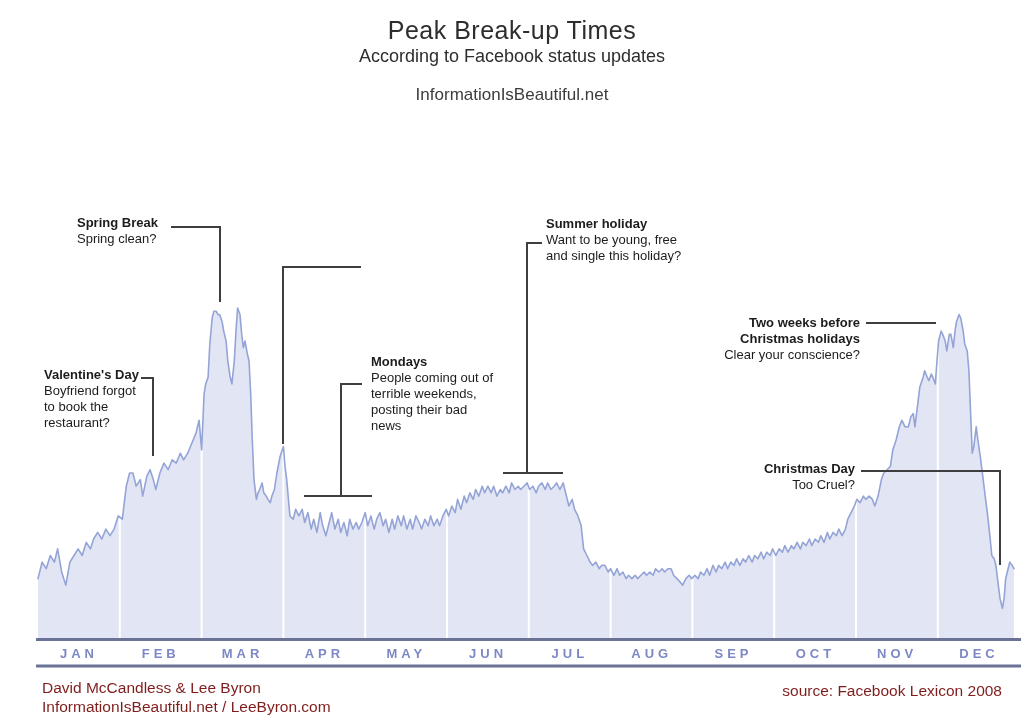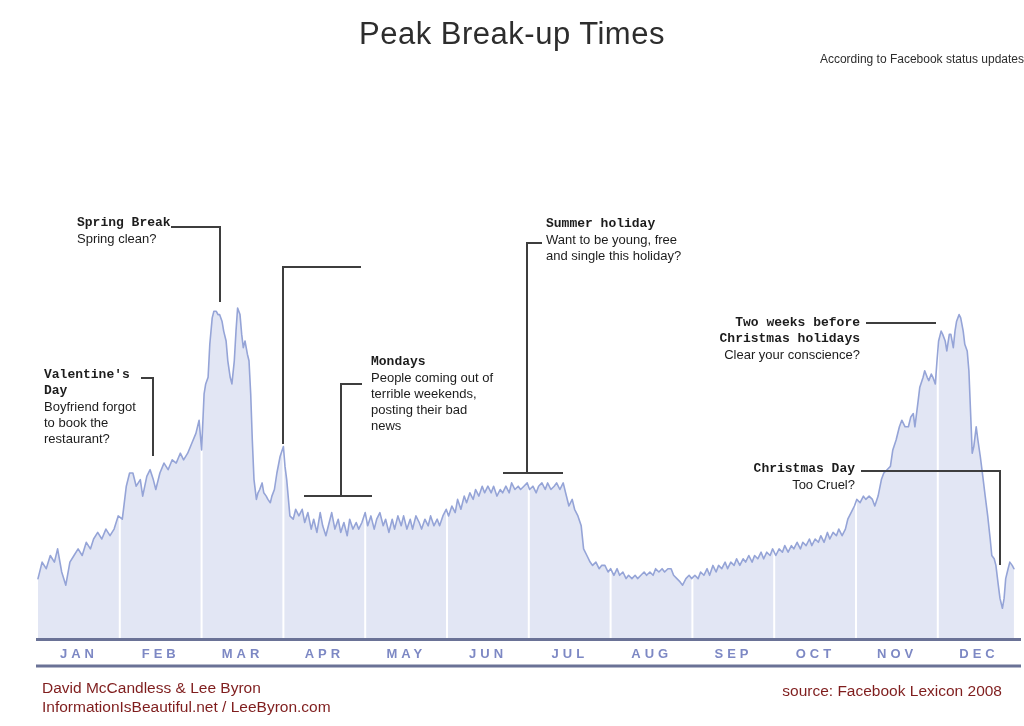--- a/index.html
+++ b/index.html
@@ -1,39 +1,40 @@
 <!DOCTYPE html>
 <html><head>
 <meta charset="utf-8">
 <style>
   html,body{margin:0;padding:0;background:#fff;}
   .page{position:relative;width:1024px;height:726px;background:#fff;overflow:hidden;
         font-family:"Liberation Sans",sans-serif;}
   .hdr{position:absolute;left:0;width:100%;text-align:center;color:#2d2d2d;}
-  .title{top:16px;font-size:31px;letter-spacing:.5px;}
-  .subtitle{top:52px;font-size:12px;text-align:right;}
+  .title{top:16px;font-size:25px;letter-spacing:.5px;}
+  .subtitle{top:46px;font-size:18px;}
   .site{top:85px;font-size:17px;color:#3c3c3c;}
   #chart-svg{position:absolute;top:0;left:0;}
   .ann{position:absolute;font-size:13px;line-height:16px;color:#1c1c1c;}
-  .ann .t{font-weight:bold;white-space:pre-line;font-family:Liberation Mono, monospace;}
+  .ann .t{font-weight:bold;white-space:pre-line;}
   .ann .b{white-space:pre-line;}
   .months{position:absolute;left:38px;top:642px;width:982px;height:38px;display:flex;}
   .months span{flex:1;text-align:center;line-height:23px;font-size:13px;font-weight:bold;
                letter-spacing:4px;color:#7d88c4;}
   .foot{position:absolute;font-size:15.5px;line-height:19px;color:#7f1d1d;}
   .foot-left{left:42px;top:678px;white-space:pre-line;}
   .foot-right{right:22px;top:681px;}
 </style>
 </head>
 <body>
 
 <div class="page">
 
   <div class="hdr title">Peak Break-up Times</div>
   <div class="hdr subtitle">According to Facebook status updates</div>
+  <div class="hdr site">InformationIsBeautiful.net</div>
 
   <svg id="chart-svg" width="1024" height="726" viewBox="0 0 1024 726">
   <defs>
         <clipPath id="areaClip">
           <path d="M38.0 578.6 L42.1 562.1 L46.2 568.7 L50.3 555.5 L54.4 562.1 L57.6 548.9 L61.7 572.0 L65.8 585.2 L69.9 562.1 L74.0 555.5 L78.1 548.9 L82.2 555.5 L86.3 542.3 L90.4 548.9 L93.6 539.0 L97.7 532.4 L101.8 539.0 L105.9 529.1 L110.0 535.7 L114.1 529.1 L118.2 515.9 L122.3 519.2 L126.3 486.2 L129.6 473.0 L132.9 473.0 L136.2 486.2 L140.3 479.6 L142.7 496.1 L146.8 476.3 L150.1 469.7 L153.3 479.6 L155.8 489.5 L159.9 473.0 L164.0 463.1 L168.1 469.7 L172.2 459.8 L176.2 463.1 L180.3 453.2 L183.6 459.8 L187.7 453.2 L191.8 443.3 L195.9 433.4 L199.1 420.2 L201.6 449.9 L204.1 393.8 L205.7 383.9 L208.1 377.3 L209.8 344.3 L212.2 317.9 L213.9 311.3 L216.3 311.3 L218.0 314.6 L219.6 314.6 L222.0 321.2 L223.7 331.1 L226.1 341.0 L227.8 360.8 L230.2 377.3 L231.9 383.9 L234.3 360.8 L236.0 331.1 L237.6 308.0 L240.0 314.6 L241.7 334.4 L243.3 347.6 L245.0 341.0 L247.4 354.2 L249.0 360.8 L250.7 393.8 L252.3 440.0 L254.0 479.6 L256.4 499.4 L258.0 492.8 L259.7 489.5 L262.1 482.9 L263.8 492.8 L266.2 496.1 L267.9 499.4 L270.3 502.7 L271.9 496.1 L274.4 489.5 L276.9 473.0 L280.1 456.5 L283.4 446.6 L285.0 466.4 L286.7 479.6 L289.9 515.9 L293.2 519.2 L295.7 509.3 L298.9 515.9 L302.2 509.3 L304.7 522.5 L307.9 512.6 L311.2 529.1 L313.7 519.2 L316.9 532.4 L320.2 512.6 L322.7 525.8 L325.9 535.7 L329.2 522.5 L331.7 512.6 L334.9 529.1 L338.2 519.2 L340.7 532.4 L343.9 522.5 L347.2 535.7 L349.7 519.2 L352.9 529.1 L356.2 522.5 L358.7 529.1 L361.9 522.5 L365.2 512.6 L367.7 525.8 L370.9 515.9 L374.2 529.1 L376.7 519.2 L379.9 512.6 L383.2 525.8 L385.6 519.2 L388.9 532.4 L392.2 519.2 L394.6 529.1 L397.9 515.9 L401.2 525.8 L403.6 515.9 L406.9 529.1 L410.2 519.2 L412.6 529.1 L415.9 515.9 L419.2 522.5 L421.6 529.1 L424.9 519.2 L428.2 525.8 L430.6 515.9 L433.9 525.8 L437.2 519.2 L439.6 525.8 L442.9 515.9 L446.2 509.3 L448.6 515.9 L451.9 506.0 L455.2 512.6 L457.6 499.4 L460.9 509.3 L464.2 496.1 L466.6 502.7 L469.9 492.8 L473.2 499.4 L475.6 489.5 L478.9 496.1 L482.2 486.2 L484.6 492.8 L487.9 486.2 L491.2 492.8 L493.6 486.2 L496.9 496.1 L500.2 489.5 L502.6 492.8 L505.9 486.2 L509.2 492.8 L511.6 482.9 L514.9 489.5 L518.2 486.2 L520.6 489.5 L523.9 486.2 L527.2 482.9 L529.6 489.5 L532.9 486.2 L536.2 492.8 L538.6 486.2 L541.9 482.9 L545.2 489.5 L547.6 482.9 L550.9 489.5 L554.2 486.2 L556.6 482.9 L559.9 489.5 L563.2 482.9 L565.6 492.8 L568.9 506.0 L572.2 499.4 L574.6 509.3 L577.9 515.9 L581.2 525.8 L583.6 548.9 L586.9 555.5 L590.1 562.1 L592.6 565.4 L595.9 562.1 L599.1 568.7 L601.6 565.4 L604.9 565.4 L608.1 572.0 L610.6 568.7 L613.9 575.3 L617.1 568.7 L619.6 575.3 L622.9 572.0 L626.1 578.6 L628.6 575.3 L631.9 578.6 L635.1 575.3 L637.6 578.6 L640.9 575.3 L644.1 572.0 L646.6 575.3 L649.9 572.0 L653.1 575.3 L655.6 568.7 L658.9 572.0 L662.1 568.7 L664.6 572.0 L667.9 568.7 L671.1 568.7 L673.6 575.3 L676.9 578.6 L680.1 581.9 L682.6 585.2 L685.9 578.6 L689.1 575.3 L691.6 578.6 L694.9 575.3 L698.1 578.6 L700.6 572.0 L703.9 575.3 L707.1 568.7 L709.6 575.3 L712.9 565.4 L716.1 572.0 L718.6 565.4 L721.8 568.7 L725.1 562.1 L727.6 568.7 L730.8 562.1 L734.1 565.4 L736.6 558.8 L739.8 565.4 L743.1 558.8 L745.6 562.1 L748.8 555.5 L752.1 562.1 L754.6 555.5 L757.8 558.8 L761.1 552.2 L763.6 558.8 L766.8 552.2 L770.1 555.5 L772.6 548.9 L775.8 555.5 L779.1 548.9 L782.4 552.2 L784.8 545.6 L788.1 552.2 L791.4 545.6 L793.8 548.9 L797.1 542.3 L800.4 548.9 L802.8 542.3 L806.1 545.6 L809.4 539.0 L811.8 545.6 L815.1 539.0 L818.4 542.3 L820.8 535.7 L824.1 542.3 L827.4 532.4 L829.8 539.0 L833.1 532.4 L836.4 535.7 L838.8 529.1 L842.1 535.7 L845.4 529.1 L847.8 519.2 L851.1 512.6 L854.4 506.0 L856.8 499.4 L860.1 502.7 L863.4 496.1 L865.8 499.4 L869.1 496.1 L872.4 499.4 L874.8 506.0 L878.1 496.1 L881.4 479.6 L883.8 473.0 L887.1 469.7 L890.4 466.4 L892.8 449.9 L896.1 440.0 L899.4 426.8 L901.8 420.2 L905.1 426.8 L908.4 426.8 L910.8 416.9 L913.3 413.6 L914.9 426.8 L918.2 400.4 L919.8 387.2 L923.1 377.3 L924.7 370.7 L927.2 377.3 L928.8 380.6 L931.3 374.0 L932.9 377.3 L935.3 383.9 L937.0 360.8 L938.6 341.0 L941.1 331.1 L942.7 334.4 L945.2 341.0 L946.8 350.9 L949.3 334.4 L950.9 334.4 L953.3 347.6 L955.0 331.1 L956.6 321.2 L959.1 314.6 L960.7 317.9 L963.2 331.1 L964.8 344.3 L967.2 350.9 L968.9 370.7 L971.3 430.1 L972.2 453.2 L973.8 446.6 L976.2 426.8 L977.9 440.0 L980.3 456.5 L982.8 476.3 L985.2 496.1 L987.7 515.9 L990.2 539.0 L991.8 555.5 L994.2 558.8 L995.9 565.4 L998.3 585.2 L1000.0 598.4 L1002.4 608.3 L1004.1 598.4 L1005.7 578.6 L1008.1 568.7 L1009.8 562.1 L1012.2 565.4 L1013.9 568.7 L1013.9 638 L38 638 Z"></path>
         </clipPath>
       </defs>
   <path d="M38.0 578.6 L42.1 562.1 L46.2 568.7 L50.3 555.5 L54.4 562.1 L57.6 548.9 L61.7 572.0 L65.8 585.2 L69.9 562.1 L74.0 555.5 L78.1 548.9 L82.2 555.5 L86.3 542.3 L90.4 548.9 L93.6 539.0 L97.7 532.4 L101.8 539.0 L105.9 529.1 L110.0 535.7 L114.1 529.1 L118.2 515.9 L122.3 519.2 L126.3 486.2 L129.6 473.0 L132.9 473.0 L136.2 486.2 L140.3 479.6 L142.7 496.1 L146.8 476.3 L150.1 469.7 L153.3 479.6 L155.8 489.5 L159.9 473.0 L164.0 463.1 L168.1 469.7 L172.2 459.8 L176.2 463.1 L180.3 453.2 L183.6 459.8 L187.7 453.2 L191.8 443.3 L195.9 433.4 L199.1 420.2 L201.6 449.9 L204.1 393.8 L205.7 383.9 L208.1 377.3 L209.8 344.3 L212.2 317.9 L213.9 311.3 L216.3 311.3 L218.0 314.6 L219.6 314.6 L222.0 321.2 L223.7 331.1 L226.1 341.0 L227.8 360.8 L230.2 377.3 L231.9 383.9 L234.3 360.8 L236.0 331.1 L237.6 308.0 L240.0 314.6 L241.7 334.4 L243.3 347.6 L245.0 341.0 L247.4 354.2 L249.0 360.8 L250.7 393.8 L252.3 440.0 L254.0 479.6 L256.4 499.4 L258.0 492.8 L259.7 489.5 L262.1 482.9 L263.8 492.8 L266.2 496.1 L267.9 499.4 L270.3 502.7 L271.9 496.1 L274.4 489.5 L276.9 473.0 L280.1 456.5 L283.4 446.6 L285.0 466.4 L286.7 479.6 L289.9 515.9 L293.2 519.2 L295.7 509.3 L298.9 515.9 L302.2 509.3 L304.7 522.5 L307.9 512.6 L311.2 529.1 L313.7 519.2 L316.9 532.4 L320.2 512.6 L322.7 525.8 L325.9 535.7 L329.2 522.5 L331.7 512.6 L334.9 529.1 L338.2 519.2 L340.7 532.4 L343.9 522.5 L347.2 535.7 L349.7 519.2 L352.9 529.1 L356.2 522.5 L358.7 529.1 L361.9 522.5 L365.2 512.6 L367.7 525.8 L370.9 515.9 L374.2 529.1 L376.7 519.2 L379.9 512.6 L383.2 525.8 L385.6 519.2 L388.9 532.4 L392.2 519.2 L394.6 529.1 L397.9 515.9 L401.2 525.8 L403.6 515.9 L406.9 529.1 L410.2 519.2 L412.6 529.1 L415.9 515.9 L419.2 522.5 L421.6 529.1 L424.9 519.2 L428.2 525.8 L430.6 515.9 L433.9 525.8 L437.2 519.2 L439.6 525.8 L442.9 515.9 L446.2 509.3 L448.6 515.9 L451.9 506.0 L455.2 512.6 L457.6 499.4 L460.9 509.3 L464.2 496.1 L466.6 502.7 L469.9 492.8 L473.2 499.4 L475.6 489.5 L478.9 496.1 L482.2 486.2 L484.6 492.8 L487.9 486.2 L491.2 492.8 L493.6 486.2 L496.9 496.1 L500.2 489.5 L502.6 492.8 L505.9 486.2 L509.2 492.8 L511.6 482.9 L514.9 489.5 L518.2 486.2 L520.6 489.5 L523.9 486.2 L527.2 482.9 L529.6 489.5 L532.9 486.2 L536.2 492.8 L538.6 486.2 L541.9 482.9 L545.2 489.5 L547.6 482.9 L550.9 489.5 L554.2 486.2 L556.6 482.9 L559.9 489.5 L563.2 482.9 L565.6 492.8 L568.9 506.0 L572.2 499.4 L574.6 509.3 L577.9 515.9 L581.2 525.8 L583.6 548.9 L586.9 555.5 L590.1 562.1 L592.6 565.4 L595.9 562.1 L599.1 568.7 L601.6 565.4 L604.9 565.4 L608.1 572.0 L610.6 568.7 L613.9 575.3 L617.1 568.7 L619.6 575.3 L622.9 572.0 L626.1 578.6 L628.6 575.3 L631.9 578.6 L635.1 575.3 L637.6 578.6 L640.9 575.3 L644.1 572.0 L646.6 575.3 L649.9 572.0 L653.1 575.3 L655.6 568.7 L658.9 572.0 L662.1 568.7 L664.6 572.0 L667.9 568.7 L671.1 568.7 L673.6 575.3 L676.9 578.6 L680.1 581.9 L682.6 585.2 L685.9 578.6 L689.1 575.3 L691.6 578.6 L694.9 575.3 L698.1 578.6 L700.6 572.0 L703.9 575.3 L707.1 568.7 L709.6 575.3 L712.9 565.4 L716.1 572.0 L718.6 565.4 L721.8 568.7 L725.1 562.1 L727.6 568.7 L730.8 562.1 L734.1 565.4 L736.6 558.8 L739.8 565.4 L743.1 558.8 L745.6 562.1 L748.8 555.5 L752.1 562.1 L754.6 555.5 L757.8 558.8 L761.1 552.2 L763.6 558.8 L766.8 552.2 L770.1 555.5 L772.6 548.9 L775.8 555.5 L779.1 548.9 L782.4 552.2 L784.8 545.6 L788.1 552.2 L791.4 545.6 L793.8 548.9 L797.1 542.3 L800.4 548.9 L802.8 542.3 L806.1 545.6 L809.4 539.0 L811.8 545.6 L815.1 539.0 L818.4 542.3 L820.8 535.7 L824.1 542.3 L827.4 532.4 L829.8 539.0 L833.1 532.4 L836.4 535.7 L838.8 529.1 L842.1 535.7 L845.4 529.1 L847.8 519.2 L851.1 512.6 L854.4 506.0 L856.8 499.4 L860.1 502.7 L863.4 496.1 L865.8 499.4 L869.1 496.1 L872.4 499.4 L874.8 506.0 L878.1 496.1 L881.4 479.6 L883.8 473.0 L887.1 469.7 L890.4 466.4 L892.8 449.9 L896.1 440.0 L899.4 426.8 L901.8 420.2 L905.1 426.8 L908.4 426.8 L910.8 416.9 L913.3 413.6 L914.9 426.8 L918.2 400.4 L919.8 387.2 L923.1 377.3 L924.7 370.7 L927.2 377.3 L928.8 380.6 L931.3 374.0 L932.9 377.3 L935.3 383.9 L937.0 360.8 L938.6 341.0 L941.1 331.1 L942.7 334.4 L945.2 341.0 L946.8 350.9 L949.3 334.4 L950.9 334.4 L953.3 347.6 L955.0 331.1 L956.6 321.2 L959.1 314.6 L960.7 317.9 L963.2 331.1 L964.8 344.3 L967.2 350.9 L968.9 370.7 L971.3 430.1 L972.2 453.2 L973.8 446.6 L976.2 426.8 L977.9 440.0 L980.3 456.5 L982.8 476.3 L985.2 496.1 L987.7 515.9 L990.2 539.0 L991.8 555.5 L994.2 558.8 L995.9 565.4 L998.3 585.2 L1000.0 598.4 L1002.4 608.3 L1004.1 598.4 L1005.7 578.6 L1008.1 568.7 L1009.8 562.1 L1012.2 565.4 L1013.9 568.7 L1013.9 638 L38 638 Z" fill="#e2e6f4"></path>
   <g clip-path="url(#areaClip)">
         <line x1="119.8" y1="295" x2="119.8" y2="638" stroke="#ffffff" stroke-width="2"></line>

